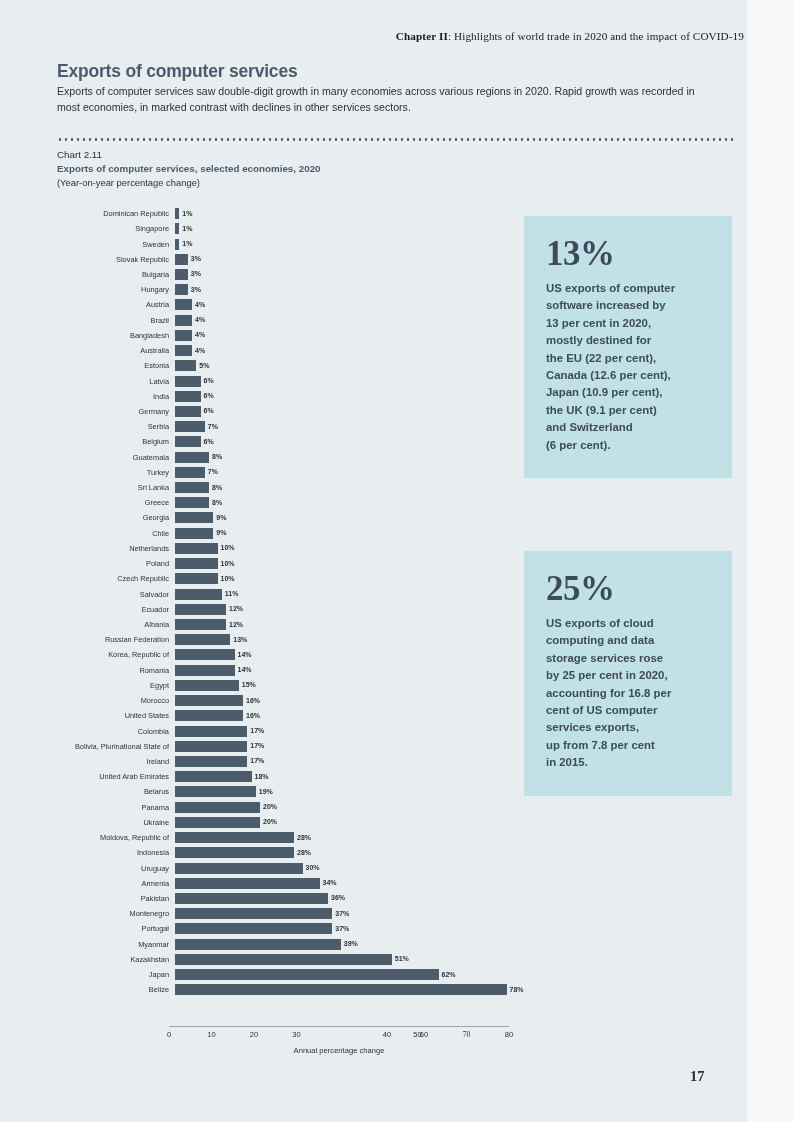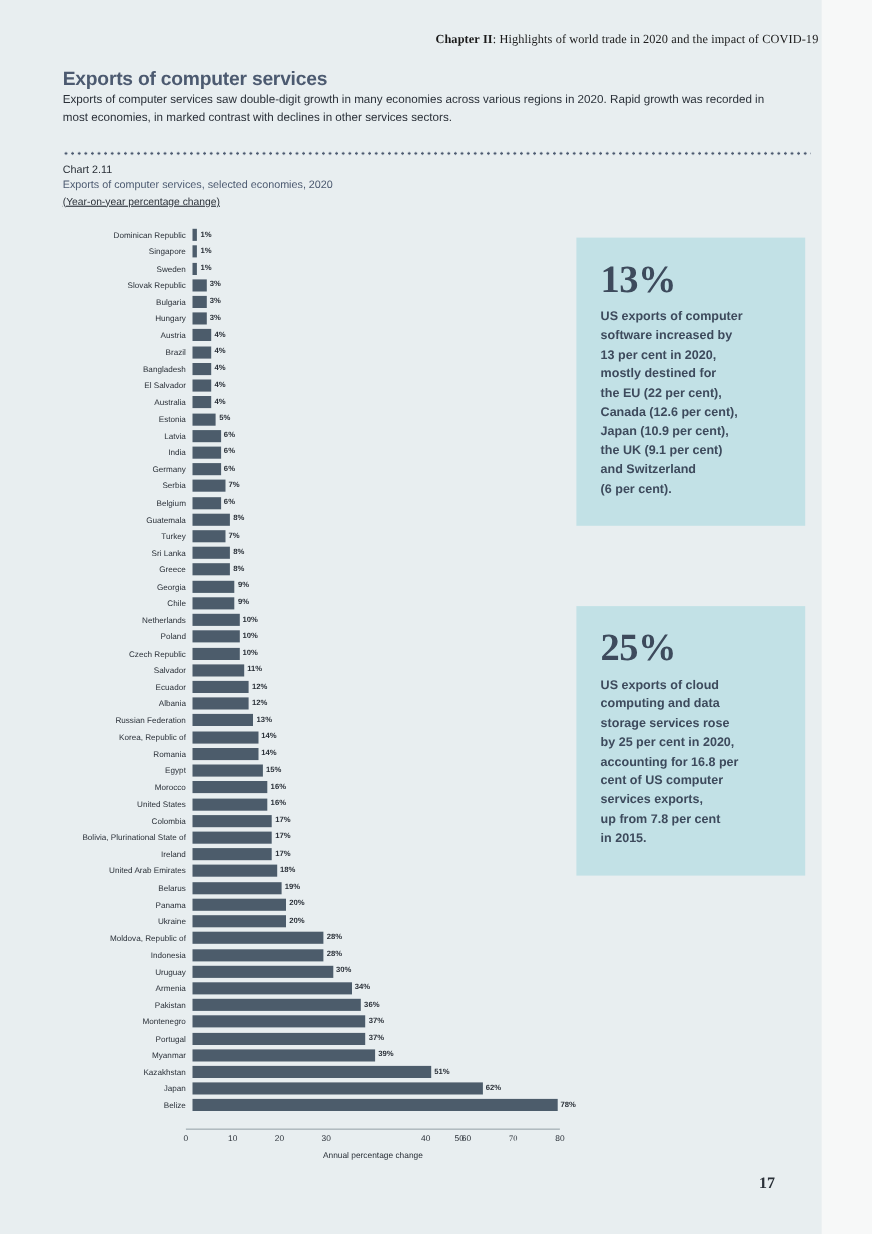--- a/index.html
+++ b/index.html
@@ -88,29 +88,28 @@
     top: 148px;
     width: 450px;
   }
   .chart-number {
     font-size: 9.8px;
     color: #2a3038;
     line-height: 13.5px;
   }
   .chart-title {
     font-size: 9.8px;
-    font-weight: normal;
+    font-weight: bold;
     color: #4c5a70;
     line-height: 14px;
   }
   .chart-subtitle {
     font-size: 9.4px;
     color: #2a3038;
     line-height: 14px;
-    text-decoration: underline;
   }
 
   
   .chart {
     position: absolute;
     left: 57px;
     top: 206px;
     width: 460px;
     height: 862px;
   }
@@ -303,27 +302,20 @@
         </div>
         <div class="bar-row">
           <div class="bar-label">Brazil</div>
           <div class="bar-track">
             <div class="bar-fill" style="width: 17px; background: rgb(76, 92, 107);"></div>
             <div class="bar-value" style="left: 20px;">4%</div>
           </div>
         </div>
         <div class="bar-row">
           <div class="bar-label">Bangladesh</div>
-          <div class="bar-track">
-            <div class="bar-fill" style="width: 17px; background: rgb(76, 92, 107);"></div>
-            <div class="bar-value" style="left: 20px;">4%</div>
-          </div>
-        </div>
-        <div class="bar-row">
-          <div class="bar-label">El Salvador</div>
           <div class="bar-track">
             <div class="bar-fill" style="width: 17px; background: rgb(76, 92, 107);"></div>
             <div class="bar-value" style="left: 20px;">4%</div>
           </div>
         </div>
         <div class="bar-row">
           <div class="bar-label">Australia</div>
           <div class="bar-track">
             <div class="bar-fill" style="width: 17px; background: rgb(76, 92, 107);"></div>
             <div class="bar-value" style="left: 20px;">4%</div>

